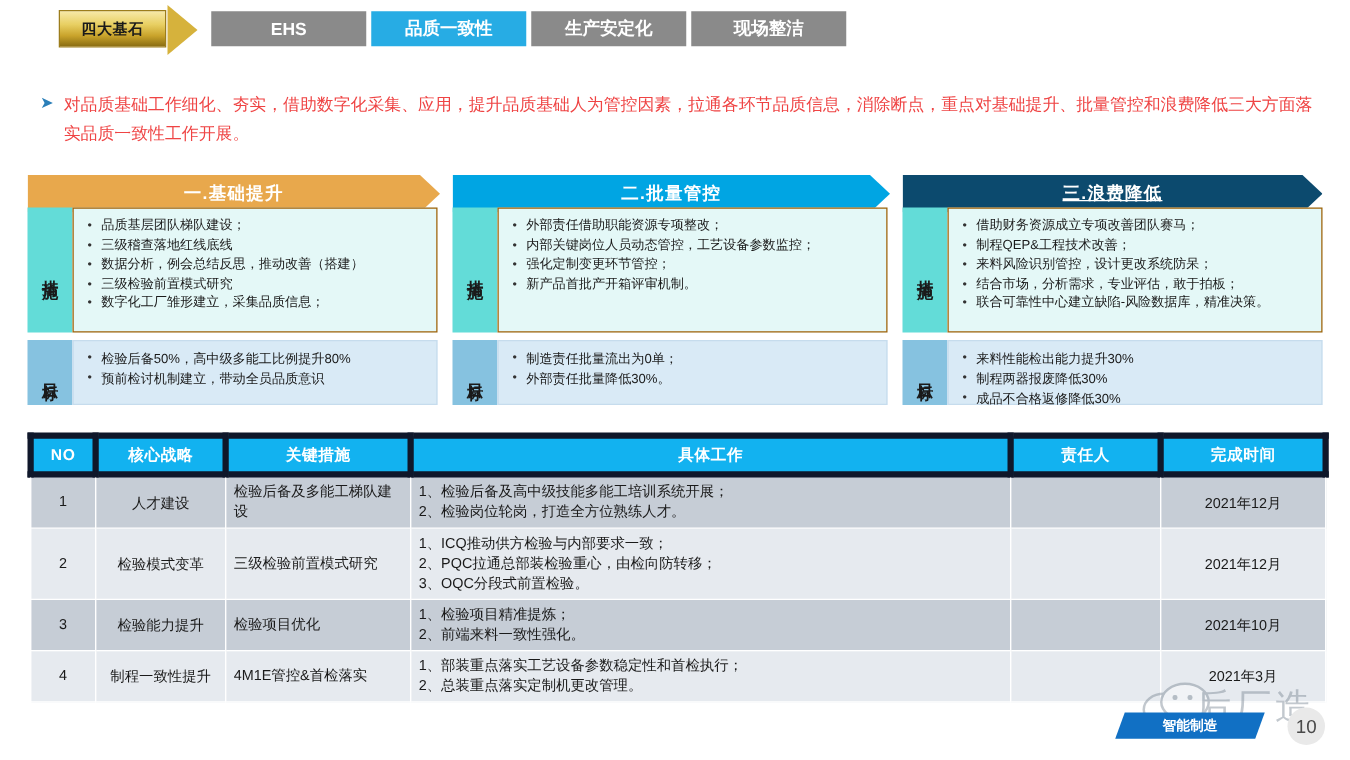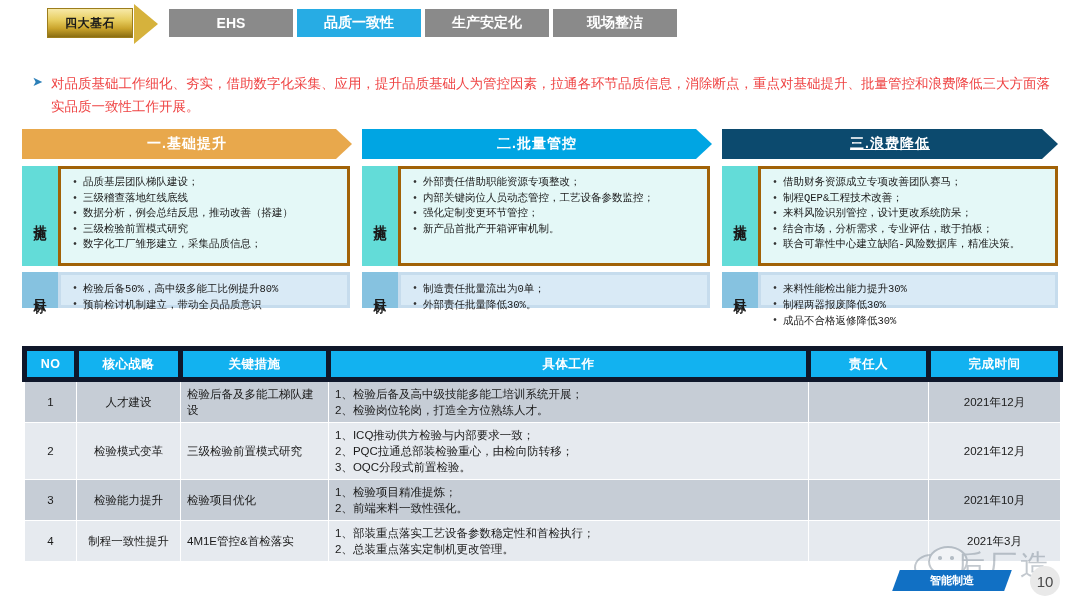--- a/index.html
+++ b/index.html
@@ -39,21 +39,21 @@
     font-size:14px;font-weight:bold;white-space:nowrap;
   }
   .nav-tab.active{background:#27ace4;}
 
   
   .intro{position:absolute;left:32px;top:72px;width:1020px;display:flex;}
   .intro-bullet{color:#2b7fb8;font-size:13px;line-height:20px;margin-right:8px;}
   .intro-text{font-size:13.5px;line-height:23px;color:#ef4444;}
 
   
-  .chev-row{position:absolute;left:22px;top:129px;width:1036px;height:30px;}
+  .chev-row{position:absolute;left:22px;top:140px;width:1036px;height:30px;}
   .chev{
     position:absolute;height:30px;
     display:flex;align-items:center;justify-content:center;
     color:#ffffff;font-size:14px;font-weight:bold;letter-spacing:1px;
     clip-path:polygon(0 0, calc(100% - 16px) 0, 100% 50%, calc(100% - 16px) 100%, 0 100%);
   }
   .chev.c1{left:0;width:330px;background:#e8a84c;}
   .chev.c2{left:340px;width:350px;background:#00a5e3;}
   .chev.c3{left:700px;width:336px;background:#0c4a6e;text-decoration:underline;}
 
@@ -67,36 +67,36 @@
   .row-block{display:flex;margin-bottom:6px;}
   .tag{
     width:36px;flex:0 0 36px;
     background:#63dcd8;
     display:flex;align-items:center;justify-content:center;
     font-size:13px;font-weight:bold;color:#1a1a1a;line-height:15px;
     writing-mode:vertical-rl;letter-spacing:2px;
   }
   .tag.goal{background:#86c2e0;}
   .content{
-    flex:1;background:#e4f8f7;border:3px solid #a16207;
-    padding:6px 4px 6px 2px;box-sizing:border-box;font-family:Liberation Mono, monospace;
+    flex:1;background:#e4f8f7;border:1px solid #a16207;
+    padding:6px 4px 6px 2px;box-sizing:border-box;
   }
   .content.goal{background:#d9eaf6;border-color:#c6dced;}
   ul.bl{margin:0;padding:0 4px 0 20px;list-style:none;}
   ul.bl li{
     font-size:10.5px;line-height:15.5px;color:#1a1a1a;
     position:relative;white-space:nowrap;
   }
   ul.bl li:before{
     content:"•";position:absolute;left:-11px;top:0;color:#333;font-size:10px;
   }
   ul.bl.goal li{font-size:10.5px;line-height:16px;}
 
   .m-measure{height:100px;}
-  .m-goal{height:36px;border-radius:11px;}
+  .m-goal{height:52px;border-radius:11px;}
 
   
   .tbl{position:absolute;left:22px;top:346px;width:1036px;border-collapse:collapse;table-layout:fixed;}
   .tbl th{
     background:#12b2f0;color:#ffffff;font-size:12.5px;font-weight:bold;
     height:24px;border:5px solid #0f172a;text-align:center;letter-spacing:0.5px;
   }
   .tbl td{
     border:1px solid #ffffff;font-size:11.5px;color:#1a1a1a;
     padding:4px 6px;vertical-align:middle;

